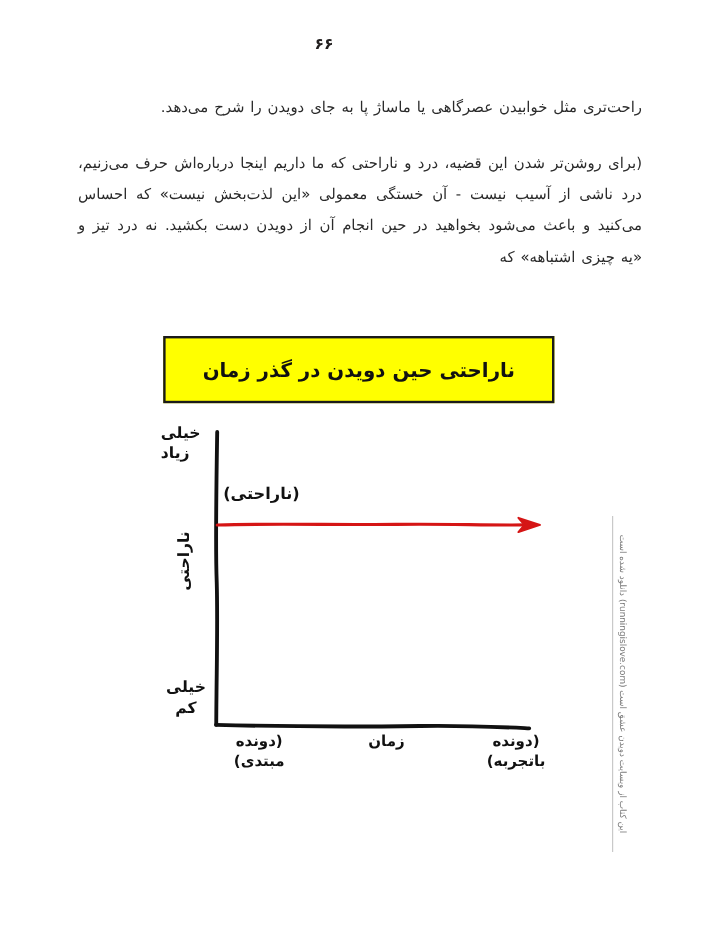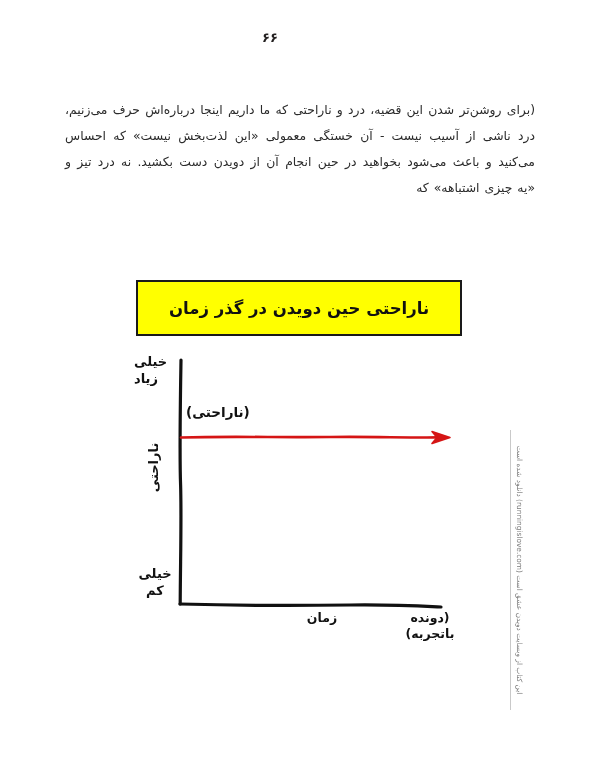--- a/index.html
+++ b/index.html
@@ -223,20 +223,21 @@
   }
 </style>
 </head>
 <body>
 
 <div class="page-header">
   <span class="header-pagenum">۶۶</span>
 </div>
 
 <div class="body-copy">
+  <p class="para p1">راحت‌تری مثل خوابیدن عصرگاهی یا ماساژ پا به جای دویدن را شرح می‌دهد.</p>
   <p class="para p2">(برای روشن‌تر شدن این قضیه، درد و ناراحتی که ما داریم اینجا درباره‌اش حرف می‌زنیم، درد ناشی از آسیب نیست - آن خستگی معمولی «این لذت‌بخش نیست» که احساس می‌کنید و باعث می‌شود بخواهید در حین انجام آن از دویدن دست بکشید. نه درد تیز و «یه چیزی اشتباهه» که</p>
 </div>
 
 <div class="figure">
 
   <div class="chart-title-box">
     <span class="chart-title-text">ناراحتی حین دویدن در گذر زمان</span>
   </div>
 
   <svg class="axes-svg" viewBox="0 0 600 400">
@@ -250,17 +251,18 @@
     <path d="M432,151.5 L450,157.4 L432,163.4 L437,157.4 Z" fill="#d51515" stroke="#d51515" stroke-width="1.6" stroke-linejoin="round"></path>
   </svg>
 
   <div class="ylabel-top">خیلی زیاد</div>
   <div class="yaxis-name">ناراحتی</div>
   <div class="ylabel-bottom">خیلی کم</div>
 
   <div class="series-label">(ناراحتی)</div>
 
 
+  <div class="xlabel-left">(دونده مبتدی)</div>
   <div class="xlabel-center">زمان</div>
   <div class="xlabel-right">(دونده باتجربه)</div>
 </div>
 
 <div class="side-note">این کتاب از وبسایت دویدن عشق است (runningislove.com) دانلود شده است</div>
 
 </body></html>

